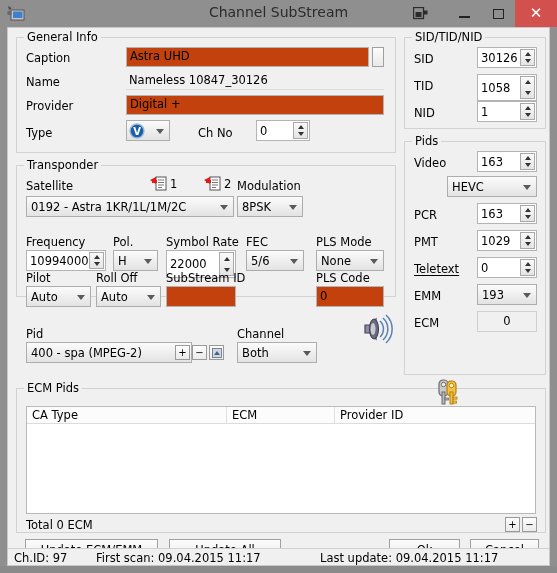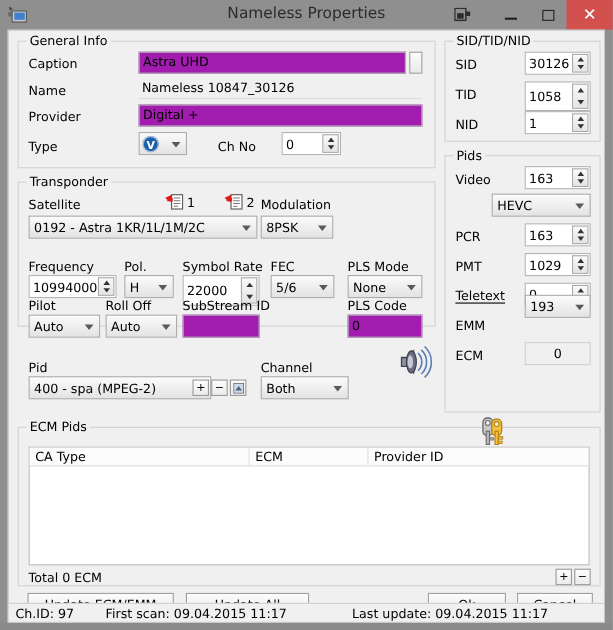--- a/index.html
+++ b/index.html
@@ -67,21 +67,21 @@
     padding: 0 3px;
     font-size: 11.5px;
     color: #000;
     white-space: nowrap;
   }
   .lbl { position: absolute; font-size: 11.5px; color:#000; white-space: nowrap; }
 
   
   .tf {
     position: absolute;
-    background: #a21caf;
+    background: #c2410c;
     border: 1px solid #b4b4b4;
     font-family: "DejaVu Sans", sans-serif;
     font-size: 11.5px;
     color: #000;
     padding: 0 3px;
     line-height: 1;
     display: flex; align-items: center;
   }
   .tf.ro { background: #f0f0f0; border-color: #cfcfcf; }
   .tf.flat { border: none; border-bottom: 1px solid #dcdcdc; background: #f0f0f0; }
@@ -182,21 +182,21 @@
 <div class="window">
 
   <div class="titlebar">
     <svg class="app-icon" viewBox="0 0 18 17">
       <rect x="4" y="5" width="13" height="10" fill="#c6c6c6" stroke="#555" stroke-width="1"></rect>
       <rect x="6" y="6.5" width="9.5" height="6.5" fill="#3f7fd0"></rect>
       <path d="M1 1 L5 3 L2 5 Z" fill="#4a4a4a"></path>
       <path d="M3 1 L7 2 L5 5 Z" fill="#888"></path>
       <rect x="0.5" y="6" width="4" height="4" fill="#6a6a6a"></rect>
     </svg>
-    <div class="title-text">Nameless Properties</div>
+    <div class="title-text">Channel SubStream</div>
 
     <div class="tb-btn tb-dock">
       <svg width="15" height="14" viewBox="0 0 15 14">
         <rect x="0.5" y="0.5" width="10" height="11" fill="none" stroke="#2b2b2b" stroke-width="1.3"></rect>
         <rect x="2.5" y="5" width="6" height="5" fill="#2b2b2b"></rect>
         <rect x="10.5" y="3.5" width="4" height="4" fill="#2b2b2b"></rect>
       </svg>
     </div>
     <div class="tb-btn tb-min">
       <div class="min-glyph"></div>
@@ -469,21 +469,21 @@
       <span class="btns">
         <div>
             <i class="tri-up"></i>
           </div>
         <div>
             <i class="tri-dn"></i>
           </div>
       </span>
     </div>
     <div class="lbl" style="left:406px; top:261px;">EMM</div>
-    <div class="combo" style="left:469px; top:240px; width:60px; height:21px;">
+    <div class="combo" style="left:469px; top:256px; width:60px; height:21px;">
       <span>193</span>
       <span class="arrow"></span>
     </div>
     <div class="lbl" style="left:406px; top:288px;">ECM</div>
     <div class="tf ro" style="left:469px; top:283px; width:60px; height:21px; justify-content:center;">0</div>
 
     <div class="group" style="left:8px; top:360px; width:530px; height:145px;">
       <span class="legend">ECM Pids</span>
     </div>
     <svg style="position:absolute;left:428px;top:351px;" width="30" height="28" viewBox="0 0 30 28">

